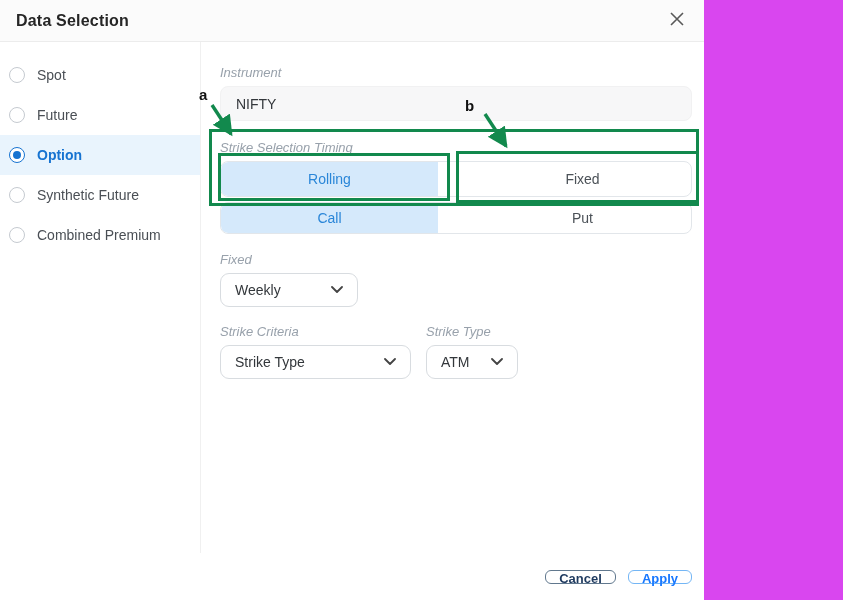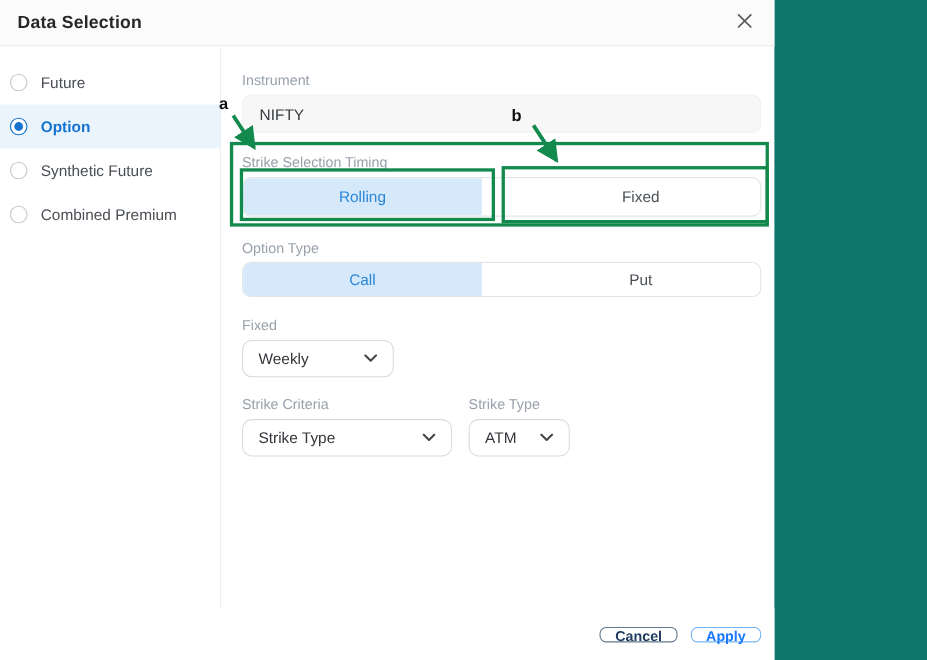--- a/index.html
+++ b/index.html
@@ -1,17 +1,17 @@
 <!DOCTYPE html>
 <html><head>
 <meta charset="utf-8">
 <style>
   * { margin:0; padding:0; box-sizing:border-box; }
   html,body { width:843px; height:600px; background:#000; font-family:"Liberation Sans", sans-serif; overflow:hidden; }
-  .canvas { position:relative; width:843px; height:600px; background:#0f766e; }
+  .canvas { position:relative; width:843px; height:600px; background:#d946ef; }
 
   .dialog { position:absolute; left:0; top:0; width:704px; height:600px; background:#fff; }
 
   
   .dlg-header { position:relative; height:42px; background:#fbfbfb; border-bottom:1px solid #ececec;
                 display:flex; align-items:center; justify-content:space-between; padding:0 16px; }
   .dlg-title { font-size:16px; font-weight:bold; color:#262626; letter-spacing:.2px; }
   .close-btn { width:22px; height:22px; display:flex; align-items:center; justify-content:center; cursor:pointer; background:none; border:none; }
 
   
@@ -20,21 +20,21 @@
   .side-item { height:40px; display:flex; align-items:center; padding-left:9px; cursor:pointer; }
   .side-item.selected { background:#e9f4fd; }
   .radio { width:16px; height:16px; border-radius:50%; border:1px solid #c5cad0; background:#fff; flex:0 0 16px; position:relative; }
   .side-item.selected .radio { border:1.5px solid #1673d1; }
   .side-item.selected .radio::after { content:""; position:absolute; left:50%; top:50%; transform:translate(-50%,-50%);
       width:8px; height:8px; border-radius:50%; background:#1673d1; }
   .side-label { margin-left:12px; font-size:14px; color:#4a4f55; }
   .side-item.selected .side-label { color:#1673d1; font-weight:bold; }
 
   .main { flex:1; padding:23px 11px 0 19px; position:relative; }
-  .field-label { font-size:13px; color:#98a1ab; height:15px; line-height:15px; }
+  .field-label { font-size:13px; color:#98a1ab; height:15px; line-height:15px;font-style:italic; }
 
   .nifty-field { margin-top:6px; width:472px; height:35px; background:#f7f7f8; border:1px solid #f1f1f2;
       border-radius:8px; display:flex; align-items:center; padding-left:15px; font-size:14px; color:#33373b; }
 
   .sst-label { margin-top:19px; }
   .segmented { margin-top:6px; width:472px; display:flex; border:1px solid #e2e6ea; border-radius:8px; overflow:hidden; background:#fff;gap:36px; }
   .segmented.h36 { height:36px; } .segmented.h32 { height:32px; }
   .segment { flex:1; display:flex; align-items:center; justify-content:center; font-size:14px; color:#4b5157;
       background:transparent; border:none; cursor:pointer; }
   .segment.selected { background:#d5e9fb; color:#2a86d8; border-radius:7px 0 0 7px; }
@@ -85,20 +85,24 @@
             </svg>
         </span>
       </button>
     </div>
 
     <div class="dlg-body">
 
       <div class="sidebar">
         <div class="side-item">
           <span class="radio"></span>
+          <span class="side-label">Spot</span>
+        </div>
+        <div class="side-item">
+          <span class="radio"></span>
           <span class="side-label">Future</span>
         </div>
         <div class="side-item selected">
           <span class="radio"></span>
           <span class="side-label">Option</span>
         </div>
         <div class="side-item">
           <span class="radio"></span>
           <span class="side-label">Synthetic Future</span>
         </div>
@@ -114,21 +118,20 @@
         <div class="nifty-field">
           <span>NIFTY</span>
         </div>
 
         <div class="field-label sst-label">Strike Selection Timing</div>
         <div class="segmented h36">
           <button class="segment selected">Rolling</button>
           <button class="segment">Fixed</button>
         </div>
 
-        <div class="field-label ot-label">Option Type</div>
         <div class="segmented h32 ot">
           <button class="segment selected">Call</button>
           <button class="segment">Put</button>
         </div>
 
         <div class="field-label expiry-label">Fixed</div>
         <button class="select w-expiry">
           <span>Weekly</span>
           <span class="chev">
             <svg width="12" height="8" viewBox="0 0 12 8">

